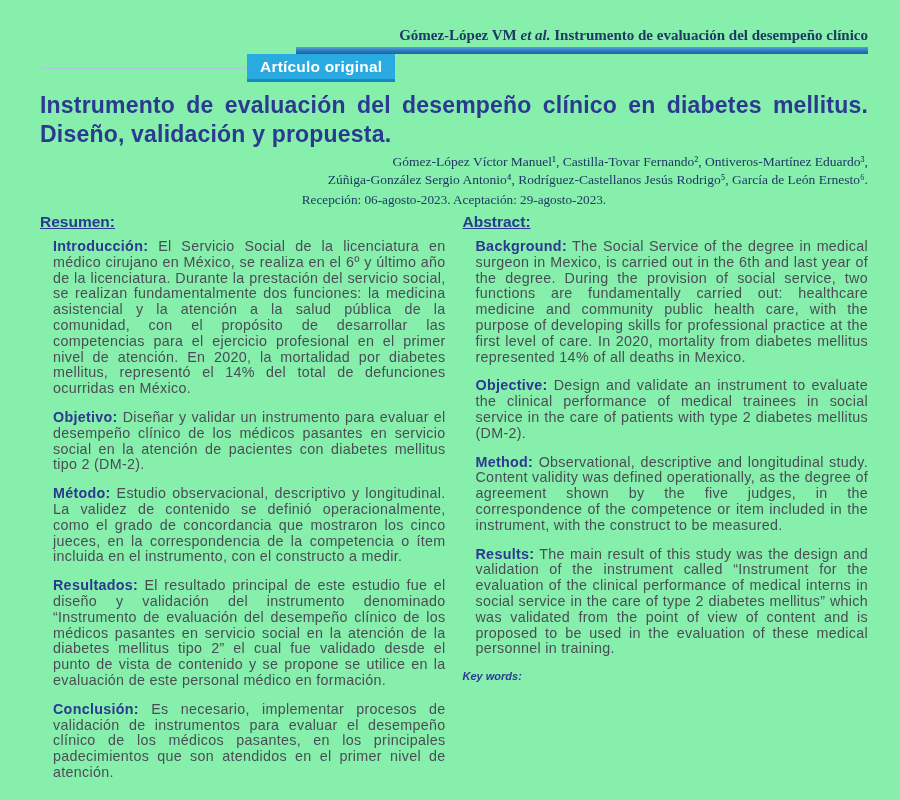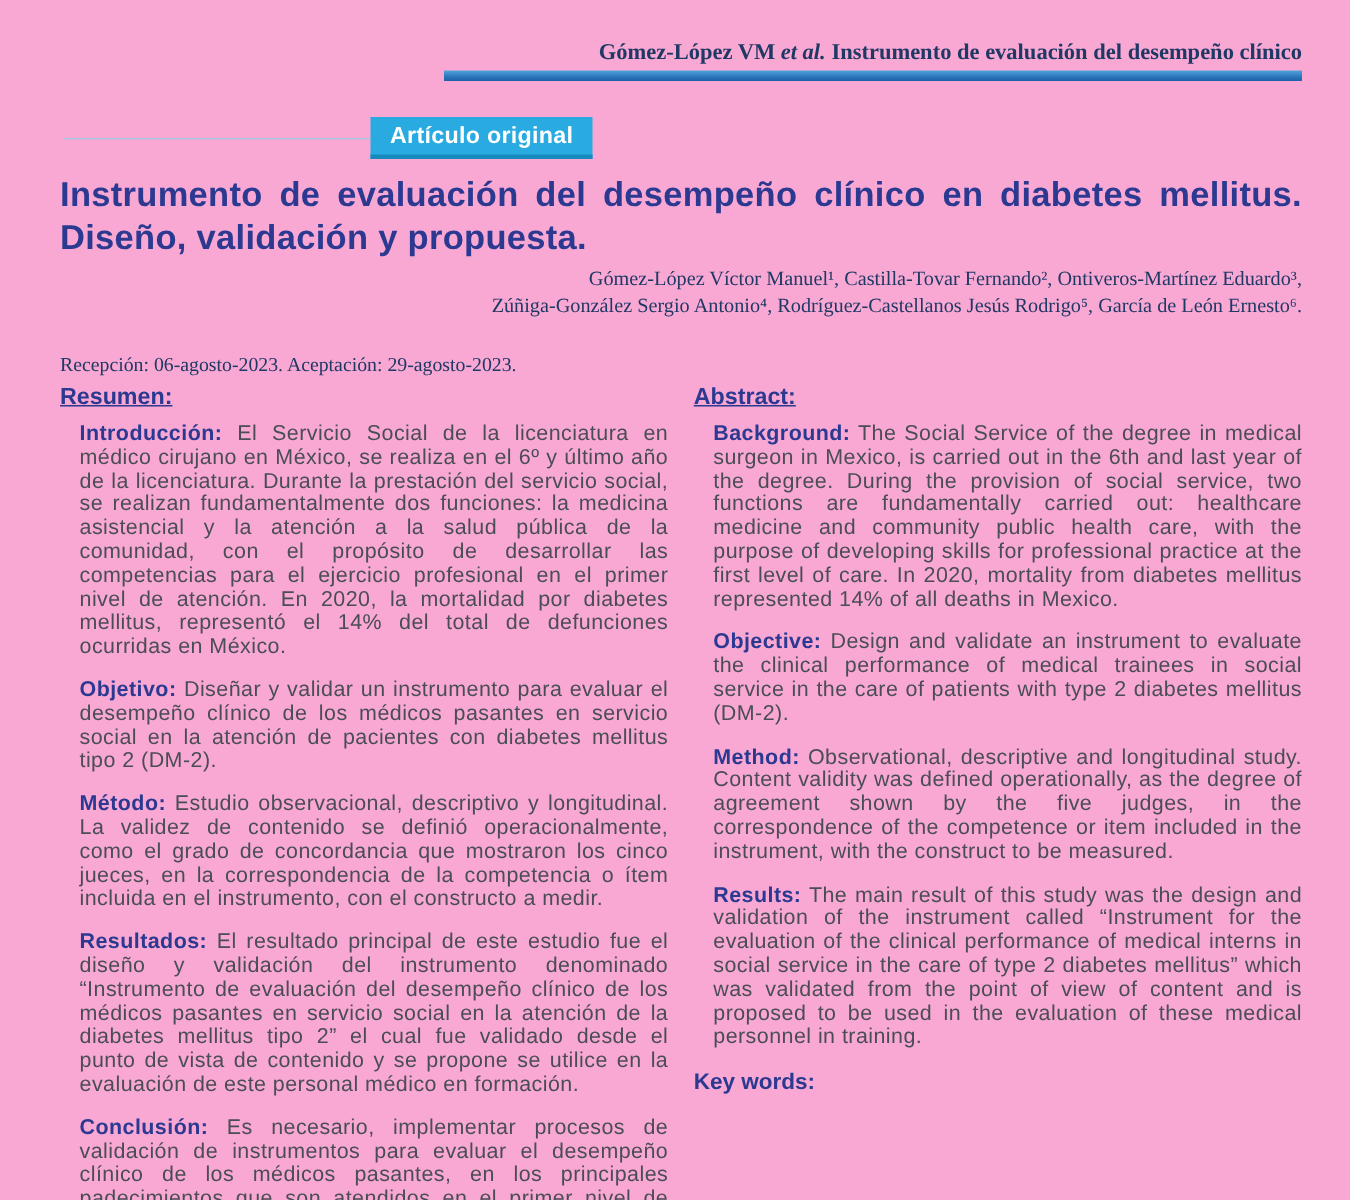--- a/index.html
+++ b/index.html
@@ -1,42 +1,42 @@
 <!DOCTYPE html>
 <html lang="es" style="--navy: #1f3864; --heading-blue: #2b3990; --badge-blue: #29abe2; --rule-blue: #2c79bd; --body-gray: #4a4d55;"><head>
 <meta charset="utf-8">
 <style>
   html, body { margin: 0; padding: 0; background: #ffffff; }
   .page {
     position: relative;
     width: 900px;
     height: 800px;
     margin: 0 auto;
-    background: #f9a8d4;
+    background: #86efac;
     overflow: hidden;
     font-family: "Liberation Sans", "DejaVu Sans", sans-serif;
   }
   
   .running-head {
     padding: 26px 32px 0 0;
     text-align: right;
     font-family: "Liberation Serif", "DejaVu Serif", serif;
     font-weight: 700;
     font-size: 15px;
     line-height: 18px;
     color: var(--navy, #1f3864);
   }
   .running-head .etal { font-style: italic; }
   .rule-bar {
     height: 7px;
     margin: 3px 32px 0 296px;
     background: linear-gradient(to bottom, #55a3d9 0%, #2c79bd 55%, #1d60a9 100%);
   }
   
-  .badge-row { position: relative; margin-top: 24px; height: 28px; }
+  .badge-row { position: relative; height: 28px; }
   .badge-leader {
     position: absolute; left: 42px; top: 14px;
     width: 205px; height: 1px;
     background: #a9c7e0;
   }
   .badge {
     position: absolute; left: 247px; top: 0;
     display: inline-block;
     background: var(--badge-blue, #29abe2);
     border-bottom: 3px solid #1689bd;
@@ -60,22 +60,22 @@
   }
   .authors {
     margin-top: 5px;
     text-align: right;
     font-family: "Liberation Serif", "DejaVu Serif", serif;
     font-size: 13.5px;
     line-height: 17.5px;
     color: var(--navy, #1f3864);
   }
   .dates {
-    margin-top: 22px;
-    text-align: left;
+    margin-top: 3px;
+    text-align: center;
     font-family: "Liberation Serif", "DejaVu Serif", serif;
     font-size: 13.2px;
     line-height: 17px;
     color: var(--navy, #1f3864);
   }
   
   .columns { display: flex; gap: 17px; margin-top: 5px; }
   .col { flex: 1; min-width: 0; }
   .col-heading {
     margin: 0 0 8px 0;
@@ -88,23 +88,24 @@
     margin: 0 0 13px 13px;
     font-size: 14.3px;
     line-height: 15.8px;
     letter-spacing: 0.3px;
     text-align: justify;
     color: var(--body-gray, #4a4d55);
   }
   .lead { color: var(--heading-blue, #2b3990); font-weight: 700; }
   .kw-label {
     margin: 6px 0 6px 0;
-    font-size: 15px;
+    font-size: 11px;
     font-weight: 800;
     color: var(--heading-blue, #2b3990);
+    font-style: italic;
   }
   .kw {
     font-size: 12.3px;
     line-height: 15px;
     color: var(--body-gray, #4a4d55);
   }
 </style>
 </head>
 <body>
 

